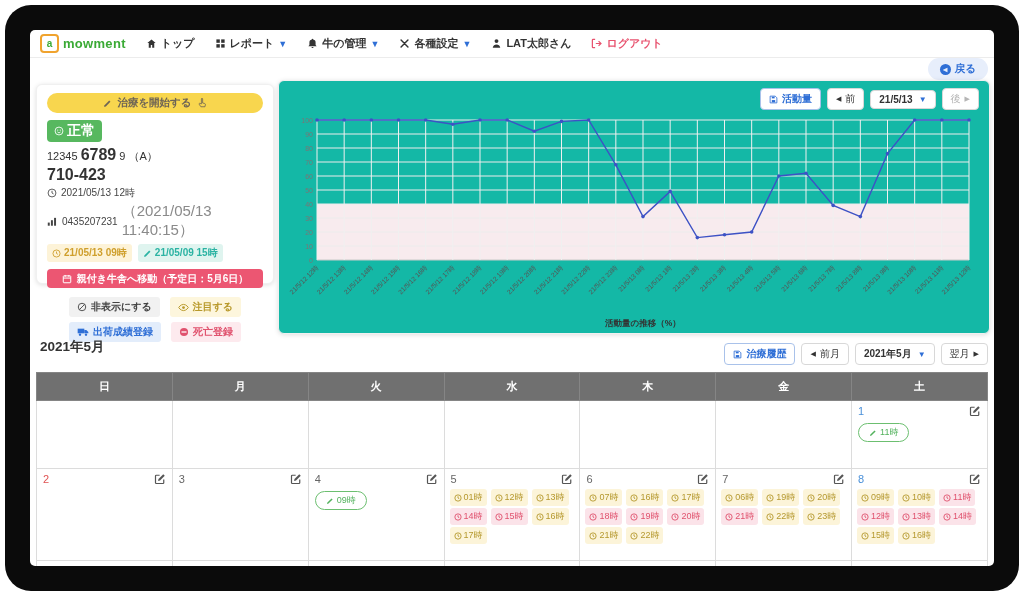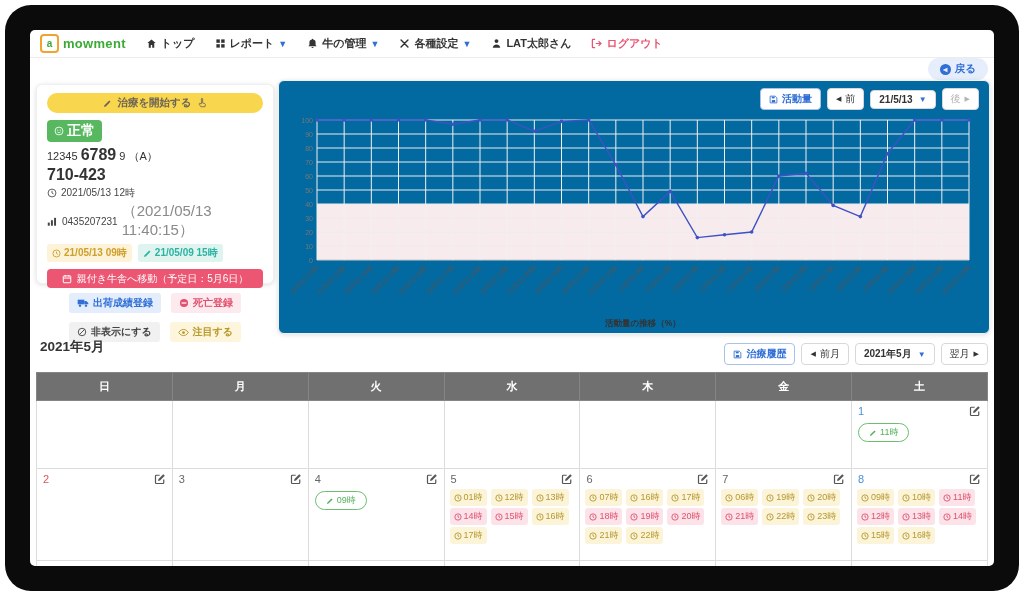--- a/index.html
+++ b/index.html
@@ -32,32 +32,32 @@
     border-radius:4px;padding:2px 7px;margin:7px 0 4px;}
   .cow-id{font-size:11px;color:#333;}
   .cow-id b{font-size:16px;}
   .cow-name{font-size:16px;font-weight:bold;margin:2px 0;}
   .meta-line{display:flex;align-items:center;gap:4px;font-size:10px;color:#444;margin:2px 0;}
   .meta-dim{color:#8a8a8a;font-size:15px;}
   .chip-row{display:flex;gap:6px;margin:4px 0 7px;}
   .mini-chip{display:inline-flex;align-items:center;gap:3px;font-size:10px;font-weight:600;border-radius:3px;padding:2px 5px;}
   .mini-chip.alert{background:#fdf3d8;color:#cf9f2c;}
   .mini-chip.edit{background:#dff4ef;color:#2bb3a3;}
-  .move-btn{width:100%;background:#ec5672;border:none;border-radius:4px;height:19px;color:#fff;font-size:10px;font-weight:400;
+  .move-btn{width:100%;background:#ec5672;border:none;border-radius:4px;height:19px;color:#fff;font-size:10px;font-weight:700;
     display:flex;align-items:center;justify-content:center;gap:5px;cursor:pointer;}
   .small-btn-row{display:flex;justify-content:center;gap:10px;margin-top:9px;}
   .small-btn{display:inline-flex;align-items:center;gap:4px;border:none;border-radius:3px;font-size:10px;font-weight:600;
     padding:3px 8px;cursor:pointer;}
   .small-btn.hide{background:#f1f1f1;color:#444;}
   .small-btn.watch{background:#fdf6dd;color:#b8992b;}
   .small-btn.ship{background:#e3edfb;color:#2f6fd6;}
   .small-btn.death{background:#fdeaee;color:#e0526e;}
 
   
-  .chart-card{position:absolute;left:248px;top:50px;width:712px;height:254px;background:#0369a1;border:1px solid #f0f0f0;
+  .chart-card{position:absolute;left:248px;top:50px;width:712px;height:254px;background:#14b8a6;border:1px solid #f0f0f0;
     border-radius:6px;box-shadow:0 1px 5px rgba(0,0,0,.13);box-sizing:border-box;padding:7px 10px 0;}
   .chart-controls{display:flex;justify-content:flex-end;align-items:center;gap:6px;height:22px;}
   .ctl-btn{display:inline-flex;align-items:center;gap:4px;background:#fff;border:1px solid #d8d8d8;border-radius:4px;
     font-size:10px;color:#333;padding:3px 8px;cursor:pointer;}
   .ctl-btn.series{border-color:#a9c2ea;color:#2f6fd6;font-weight:600;}
   .ctl-btn .tri{font-size:7px;color:#333;}
   .ctl-btn.next{color:#b5b5b5;}
   .ctl-btn.next .tri{color:#b5b5b5;}
   .ctl-select{display:inline-flex;align-items:center;gap:6px;background:#fff;border:1px solid #d8d8d8;border-radius:4px;
     font-size:10px;color:#333;padding:3px 8px;cursor:pointer;font-weight:600;}
@@ -214,52 +214,52 @@
         <span>21/05/09 15時</span>
       </span>
     </div>
     <button class="move-btn">
       <span style="line-height:0"><svg viewBox="0 0 16 16" width="10" height="10">
               <rect x="2" y="3" width="12" height="11" rx="1" fill="none" stroke="#fff" stroke-width="1.6"></rect>
               <path d="M2 6.5h12M5 1.5v3M11 1.5v3" stroke="#fff" stroke-width="1.6"></path>
             </svg></span>
       <span>親付き牛舎へ移動（予定日：5月6日）</span>
     </button>
+    <div class="small-btn-row">
+      <button class="small-btn hide">
+        <span style="line-height:0"><svg viewBox="0 0 16 16" width="10" height="10">
+                <circle cx="8" cy="8" r="6" fill="none" stroke="#555" stroke-width="1.6"></circle>
+                <path d="M3.5 12.5l9-9" stroke="#555" stroke-width="1.6"></path>
+              </svg></span>
+        <span>非表示にする</span>
+      </button>
+      <button class="small-btn watch">
+        <span style="line-height:0"><svg viewBox="0 0 16 16" width="11" height="11">
+                <path d="M1 8s2.7-4.5 7-4.5S15 8 15 8s-2.7 4.5-7 4.5S1 8 1 8z" fill="none" stroke="#b8992b" stroke-width="1.4"></path>
+                <circle cx="8" cy="8" r="2" fill="#b8992b"></circle>
+              </svg></span>
+        <span>注目する</span>
+      </button>
+    </div>
     <div class="small-btn-row" style="margin-top:5px;">
       <button class="small-btn ship">
         <span style="line-height:0"><svg viewBox="0 0 18 14" width="12" height="10">
                 <rect x="1" y="2" width="10" height="7" fill="#2f6fd6"></rect>
                 <path d="M11 4h3l3 3v2h-6z" fill="#2f6fd6"></path>
                 <circle cx="4.5" cy="11" r="1.8" fill="#2f6fd6"></circle>
                 <circle cx="13.5" cy="11" r="1.8" fill="#2f6fd6"></circle>
               </svg></span>
         <span>出荷成績登録</span>
       </button>
       <button class="small-btn death">
         <span style="line-height:0"><svg viewBox="0 0 16 16" width="10" height="10">
                 <circle cx="8" cy="8" r="6.5" fill="#e0526e"></circle>
                 <rect x="4" y="7" width="8" height="2" fill="#fff"></rect>
               </svg></span>
         <span>死亡登録</span>
-      </button>
-    </div>
-    <div class="small-btn-row">
-      <button class="small-btn hide">
-        <span style="line-height:0"><svg viewBox="0 0 16 16" width="10" height="10">
-                <circle cx="8" cy="8" r="6" fill="none" stroke="#555" stroke-width="1.6"></circle>
-                <path d="M3.5 12.5l9-9" stroke="#555" stroke-width="1.6"></path>
-              </svg></span>
-        <span>非表示にする</span>
-      </button>
-      <button class="small-btn watch">
-        <span style="line-height:0"><svg viewBox="0 0 16 16" width="11" height="11">
-                <path d="M1 8s2.7-4.5 7-4.5S15 8 15 8s-2.7 4.5-7 4.5S1 8 1 8z" fill="none" stroke="#b8992b" stroke-width="1.4"></path>
-                <circle cx="8" cy="8" r="2" fill="#b8992b"></circle>
-              </svg></span>
-        <span>注目する</span>
       </button>
     </div>
   </div>
 
   <div class="chart-card">
     <div class="chart-controls">
       <button class="ctl-btn series">
         <span style="line-height:0"><svg viewBox="0 0 16 16" width="9" height="9">
                 <path d="M2 2h9l3 3v9H2z" fill="none" stroke="#2f6fd6" stroke-width="1.5"></path>
                 <rect x="5" y="9" width="6" height="4" fill="#2f6fd6"></rect>

